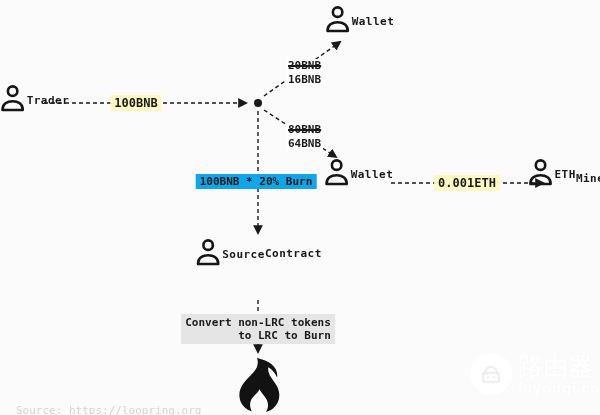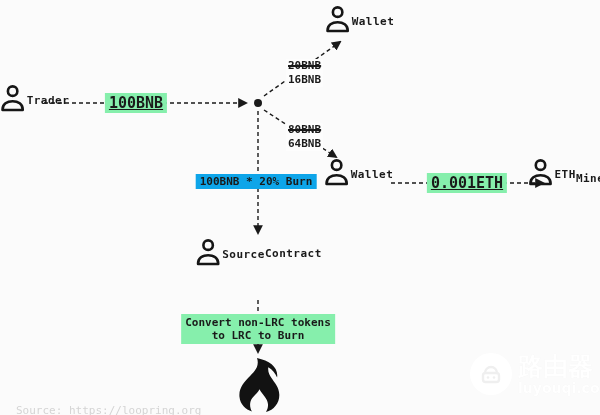--- a/index.html
+++ b/index.html
@@ -19,39 +19,39 @@
     text-align:center;
   }
   .node .person{width:28px;height:30px;color:#161616;}
   .node .nlabel{
     font-size:11px;font-weight:700;line-height:12px;
     margin-top:3px;letter-spacing:0.5px;white-space:nowrap;
   }
   .edge-label{
     position:absolute;
     transform:translate(-50%,-50%);
-    font-size:15px;font-weight:700;
-    background:#86efac;
-    padding:1px 4px;white-space:nowrap;text-decoration:underline;
+    font-size:12px;font-weight:700;
+    background:#fef9c3;
+    padding:1px 4px;white-space:nowrap;
   }
   .amounts{
     position:absolute;
     font-size:11px;font-weight:700;line-height:14px;
     background:#fdfdfd;padding:0 2px;white-space:nowrap;
   }
   .strike{text-decoration:line-through;text-decoration-thickness:2px;}
   .calc{
     position:absolute;transform:translateX(-50%);
     font-size:11px;font-weight:700;line-height:13px;
     text-align:center;background:#0ea5e9;padding:1px 4px;white-space:nowrap;
   }
   .note{
     position:absolute;transform:translateX(-50%);
     font-size:11px;font-weight:700;line-height:13px;
-    text-align:center;background:#86efac;padding:2px 4px;white-space:nowrap;
+    text-align:right;background:#e5e5e5;padding:2px 4px;white-space:nowrap;
   }
   .flame{position:absolute;left:226px;top:358px;width:64px;height:56px;}
   .source-caption{
     position:absolute;left:16px;top:404px;
     font-size:11px;color:#9a9a9a;opacity:.4;white-space:nowrap;
   }
   .watermark{
     position:absolute;right:4px;top:344px;width:126px;height:60px;
     display:flex;align-items:center;gap:6px;
     color:#ffffff;

